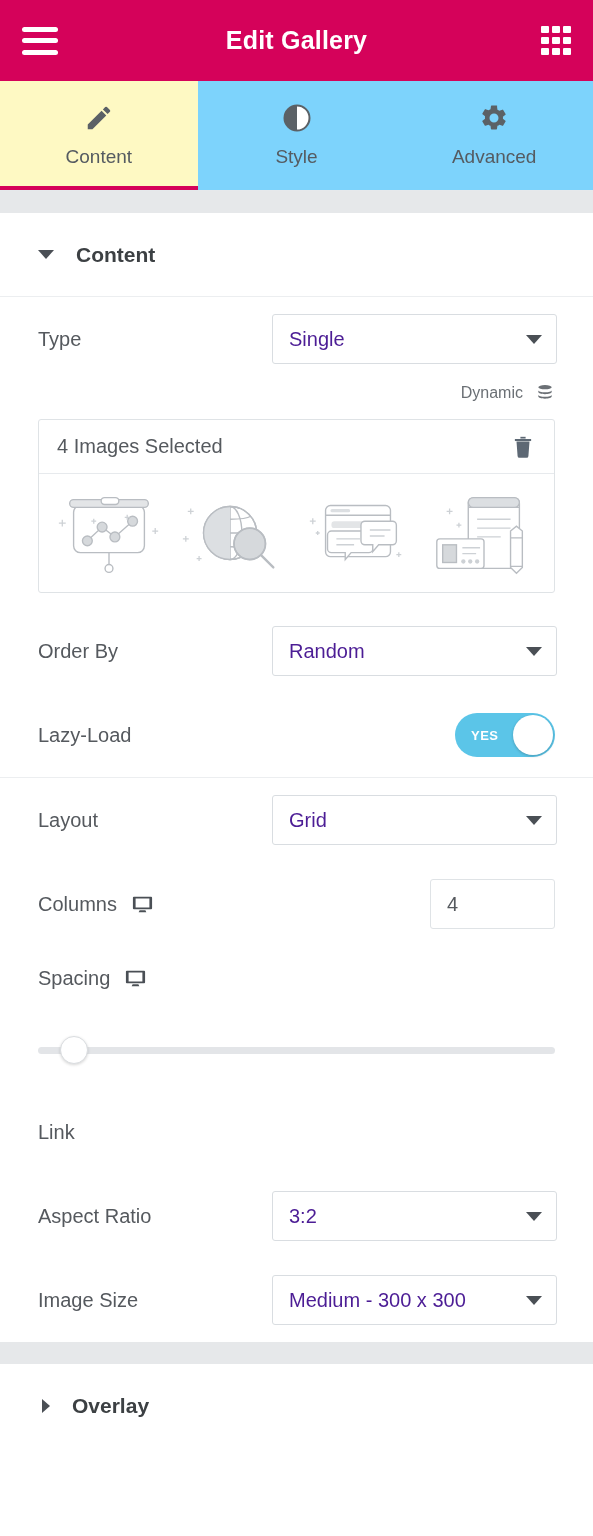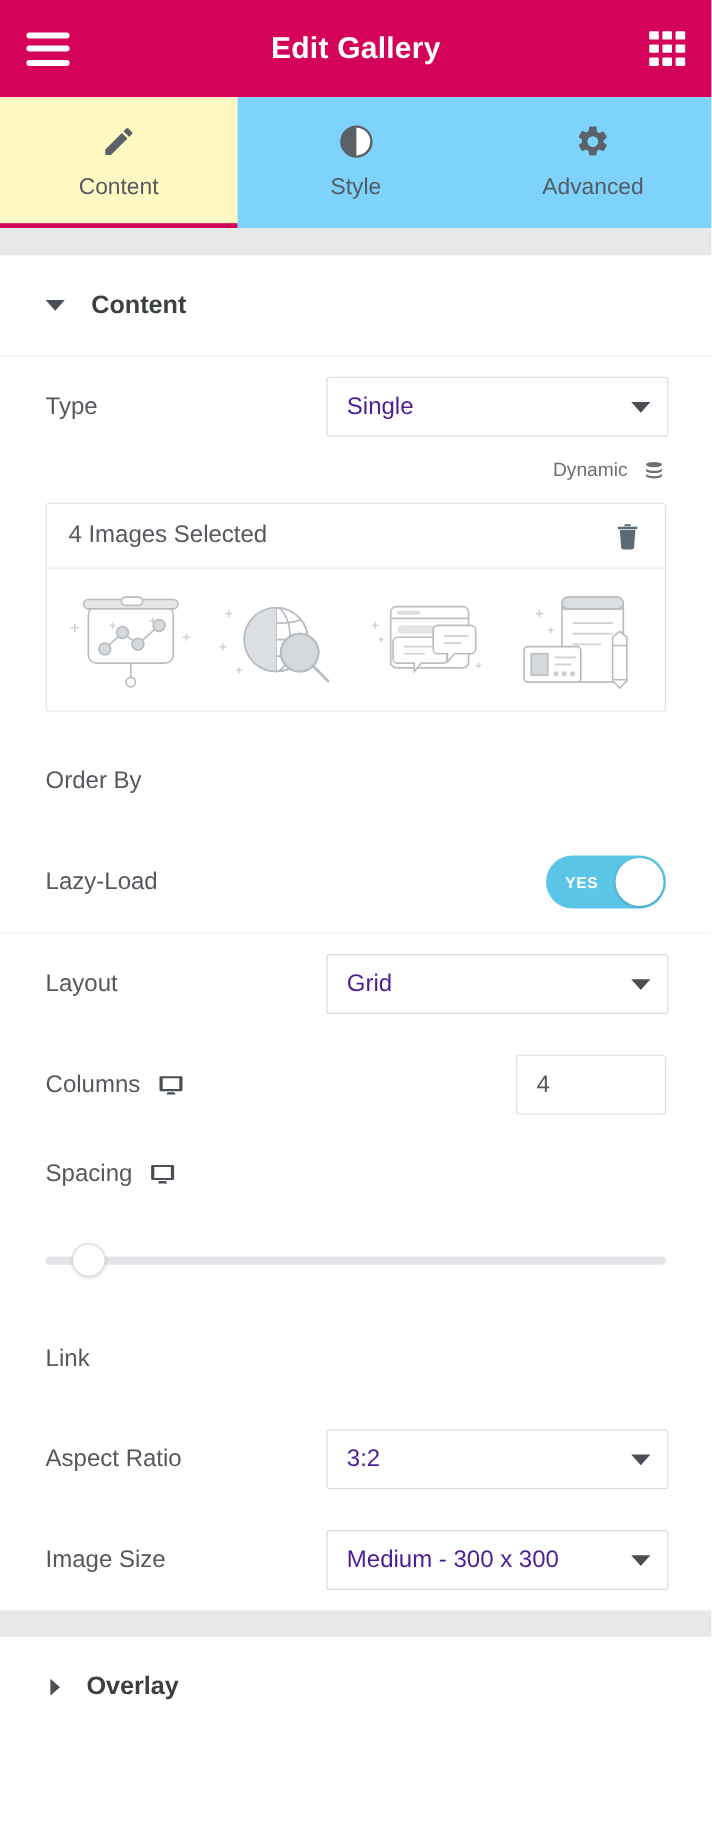--- a/index.html
+++ b/index.html
@@ -473,20 +473,26 @@
             <path d="M32 42h5M34.5 39.5v5"></path>
           </g>
         </svg>
       </div>
 
     </div>
   </div>
 
   <div class="row">
     <div class="row-label">Order By</div>
+    <div class="row-control">
+      <div class="select">
+        <span>Random</span>
+        <span class="sel-caret"></span>
+      </div>
+    </div>
   </div>
 
   <div class="row">
     <div class="row-label">Lazy-Load</div>
     <div class="row-control">
       <div class="switch" style="background: rgb(91, 197, 232);">
         <span class="yes">YES</span>
         <span class="knob"></span>
       </div>
     </div>

